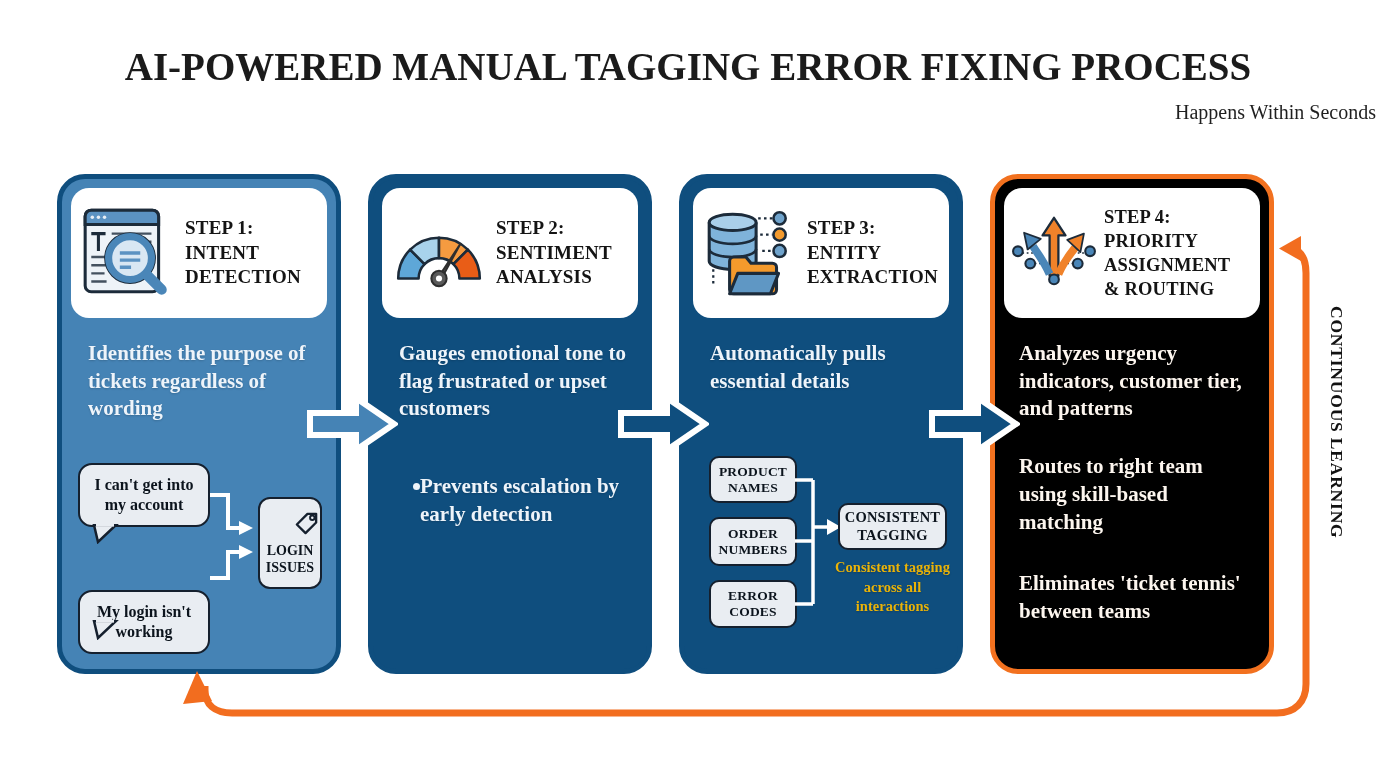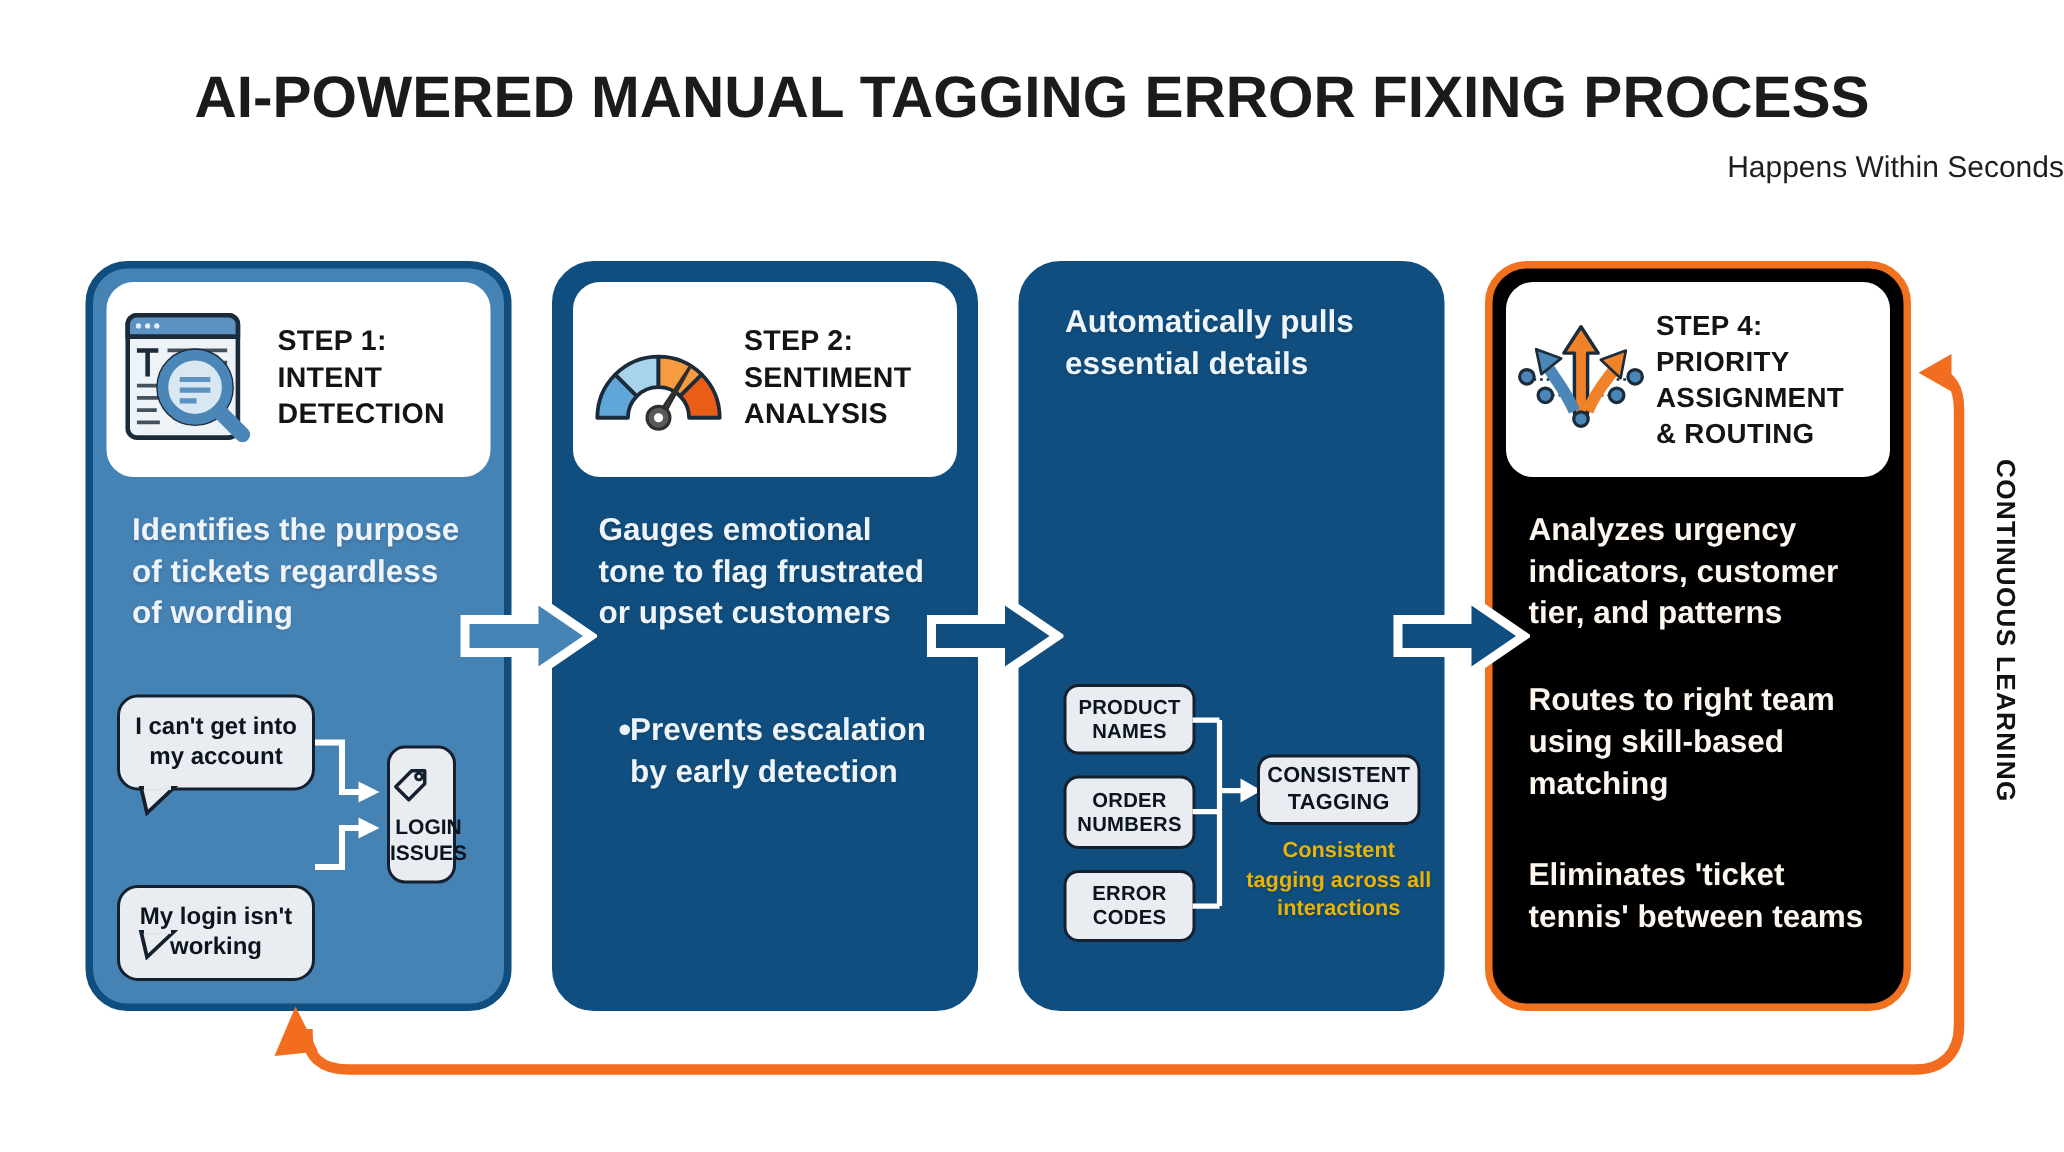--- a/index.html
+++ b/index.html
@@ -1,17 +1,17 @@
 <!DOCTYPE html>
 <html><head>
 <meta charset="utf-8">
 <style>
   html,body{margin:0;padding:0;background:#ffffff;}
   .stage{position:relative;width:1376px;height:768px;background:#fff;overflow:hidden;
-         font-family:Liberation Sans, sans-serif;}
+         font-family:Liberation Serif, serif;}
   .title{position:absolute;top:44px;left:0;right:0;margin:0;text-align:center;
          font-size:39px;font-weight:800;letter-spacing:0;color:#1b1b1b;}
   .subtitle{position:absolute;top:101px;left:0;right:0;text-align:right;
          font-size:20px;font-weight:500;color:#1f1f1f;}
 
   .card{position:absolute;top:174px;width:284px;height:500px;border-radius:28px;
         border:5px solid #0f4e7e;box-sizing:border-box;z-index:2;}
   .c1{left:57px;background:#4583b5;}
   .c2{left:368px;background:#0f4e7e;}
   .c3{left:679px;background:#0f4e7e;}
@@ -37,23 +37,23 @@
   .g3{margin-top:34px;}
 
   .bubble{position:absolute;left:16px;width:132px;height:64px;background:#e9edf2;
         border:2.5px solid #15202e;border-radius:14px;box-sizing:border-box;display:flex;
         align-items:center;justify-content:center;text-align:center;font-size:16px;
         font-weight:600;color:#0c141d;line-height:1.22;padding:4px;}
   .bb1{top:284px;} .bb2{top:380px;margin-top:31px;}
   .tail{position:absolute;width:27px;height:20px;}
   .t1{left:30px;top:345px;} .t2{left:30px;top:441px;}
   .connsvg{position:absolute;}
-  .tagbox{position:absolute;left:196px;top:318px;width:46px;height:92px;background:#e9edf2;
+  .tagbox{position:absolute;left:196px;top:318px;width:64px;height:92px;background:#e9edf2;
         border:2.5px solid #15202e;border-radius:12px;box-sizing:border-box;display:flex;
-        flex-direction:column;align-items:flex-start;justify-content:center;gap:6px;}
+        flex-direction:column;align-items:flex-end;justify-content:center;gap:6px;}
   .tagbox .lbl{font-size:14px;font-weight:800;text-align:center;line-height:1.15;color:#0c141d;}
 
   .ebox{position:absolute;left:25px;width:88px;background:#e9edf2;border:2.5px solid #15202e;
         border-radius:10px;box-sizing:border-box;display:flex;align-items:center;justify-content:center;
         text-align:center;font-size:13.5px;font-weight:800;line-height:1.18;color:#0c141d;
         letter-spacing:0.2px;padding:2px;}
   .e1{top:277px;height:47px;} .e2{top:338px;height:49px;} .e3{top:401px;height:48px;}
   .rbox{left:154px;top:324px;width:109px;height:47px;font-size:14.5px;}
   .caption{position:absolute;left:146px;top:379px;width:125px;text-align:center;font-size:14.5px;
         font-weight:700;color:#eab308;line-height:1.35;text-shadow:0 1px 2px rgba(0,0,0,.2);}
@@ -144,20 +144,38 @@
 ANALYSIS</div>
     </div>
     <p class="desc">Gauges emotional tone to flag frustrated or upset customers</p>
     <div class="bullet-row">
       <span class="dot"></span>
       <span>Prevents escalation by early detection</span>
     </div>
   </section>
 
   <section class="card c3">
+    <div class="head">
+      <div class="iconbox">
+        <svg viewBox="0 0 100 100">
+          <path d="M10 20 v38 a23 8 0 0 0 46 0 V20" fill="#7fb3da" stroke="#1c2b3a" stroke-width="3"></path>
+          <ellipse cx="33" cy="20" rx="23" ry="8" fill="#aacfe9" stroke="#1c2b3a" stroke-width="3"></ellipse>
+          <path d="M10 33 a23 8 0 0 0 46 0 M10 46 a23 8 0 0 0 46 0" fill="none" stroke="#1c2b3a" stroke-width="2.6"></path>
+          <path d="M58 16 h14 M60 32 h12 M62 48 h10 M14 66 v16" stroke="#1c2b3a" stroke-width="2.2" stroke-dasharray="2.5 3.2" fill="none"></path>
+          <circle cx="79" cy="16" r="6" fill="#6fa3cc" stroke="#1c2b3a" stroke-width="2.5"></circle>
+          <circle cx="79" cy="32" r="6" fill="#f49a2c" stroke="#1c2b3a" stroke-width="2.5"></circle>
+          <circle cx="79" cy="48" r="6" fill="#6fa3cc" stroke="#1c2b3a" stroke-width="2.5"></circle>
+          <path d="M34 54 h12 l5 6 h21 a4 4 0 0 1 4 4 v22 a4 4 0 0 1 -4 4 H34 a4 4 0 0 1 -4 -4 V58 a4 4 0 0 1 4 -4 Z" fill="#f49a2c" stroke="#1c2b3a" stroke-width="3" stroke-linejoin="round"></path>
+          <path d="M30 90 L38 70 H78 L70 90 Z" fill="#5f97c4" stroke="#1c2b3a" stroke-width="3" stroke-linejoin="round"></path>
+        </svg>
+      </div>
+      <div class="step-title">STEP 3:
+ENTITY
+EXTRACTION</div>
+    </div>
     <p class="desc">Automatically pulls essential details</p>
 
     <div class="ebox e1">PRODUCT NAMES</div>
     <div class="ebox e2">ORDER NUMBERS</div>
     <div class="ebox e3">ERROR CODES</div>
 
     <svg class="connsvg" style="left:108px;top:290px;width:56px;height:150px;" viewBox="0 0 56 150">
       <path d="M3 11 H21 M3 72 H21 M3 135 H21 M21 11 V135 M21 58 H36" stroke="#ffffff" stroke-width="3.5" fill="none"></path>
       <polygon points="35,50 49,58 35,66" fill="#ffffff"></polygon>
     </svg>

